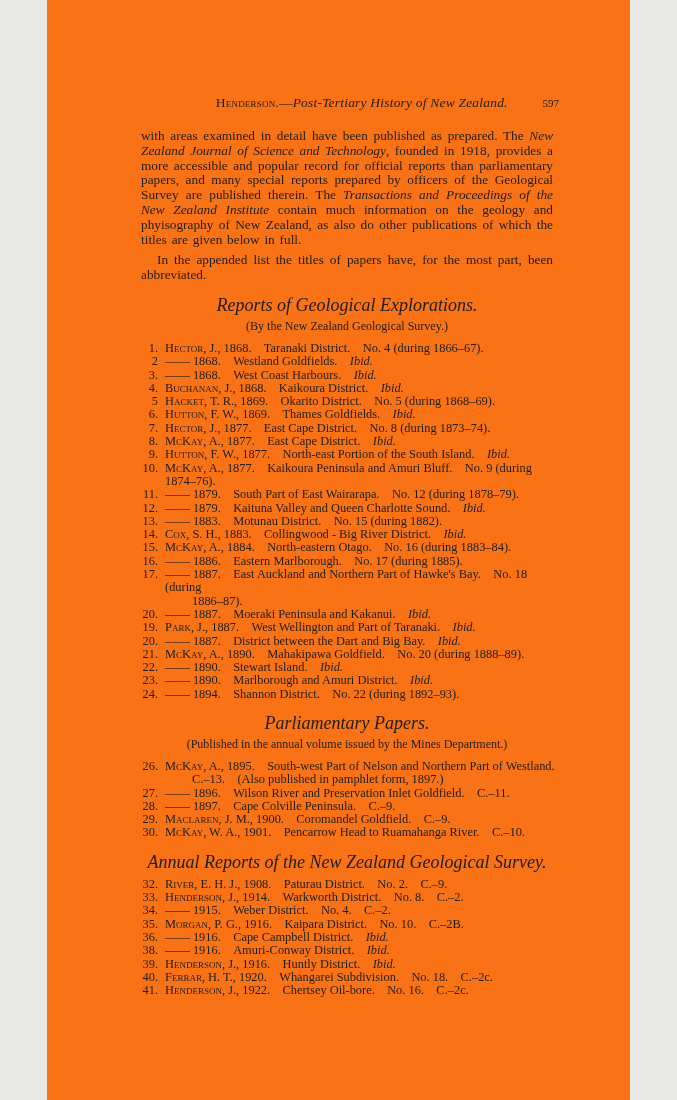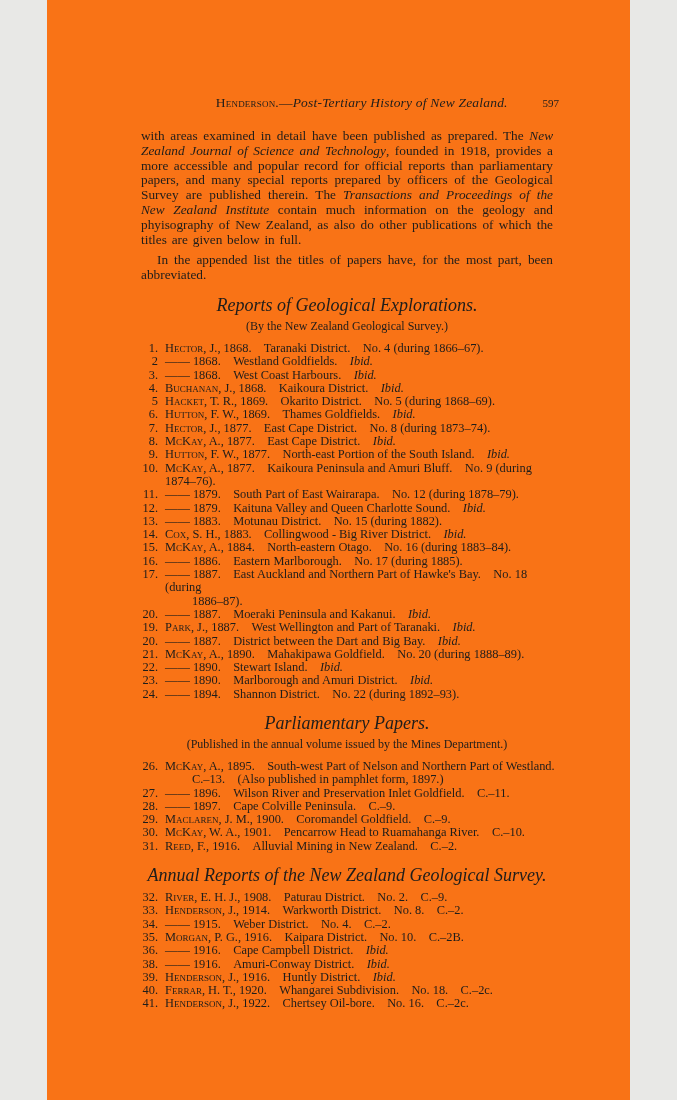--- a/index.html
+++ b/index.html
@@ -215,24 +215,20 @@
             <span class="body"><span class="sc">——</span> 1897. Cape Colville Peninsula. <span>C.–9.</span></span>
           </div>
           <div class="item">
             <span class="num">29.</span>
             <span class="body"><span class="sc">Maclaren, J. M.,</span> 1900. Coromandel Goldfield. <span>C.–9.</span></span>
           </div>
           <div class="item">
             <span class="num">30.</span>
             <span class="body"><span class="sc">McKay, W. A.,</span> 1901. Pencarrow Head to Ruamahanga River. <span>C.–10.</span></span>
           </div>
-          <div class="item">
-            <span class="num">31.</span>
-            <span class="body"><span class="sc">Reed, F.,</span> 1916. Alluvial Mining in New Zealand. <span>C.–2.</span></span>
-          </div>
         </div>
       </section>
       <section class="section">
         <div class="section-title">Annual Reports of the New Zealand Geological Survey.</div>
         <div class="ref-list">
           <div class="item">
             <span class="num">32.</span>
             <span class="body"><span class="sc">River, E. H. J.,</span> 1908. Paturau District. <span>No. 2. C.–9.</span></span>
           </div>
           <div class="item">

